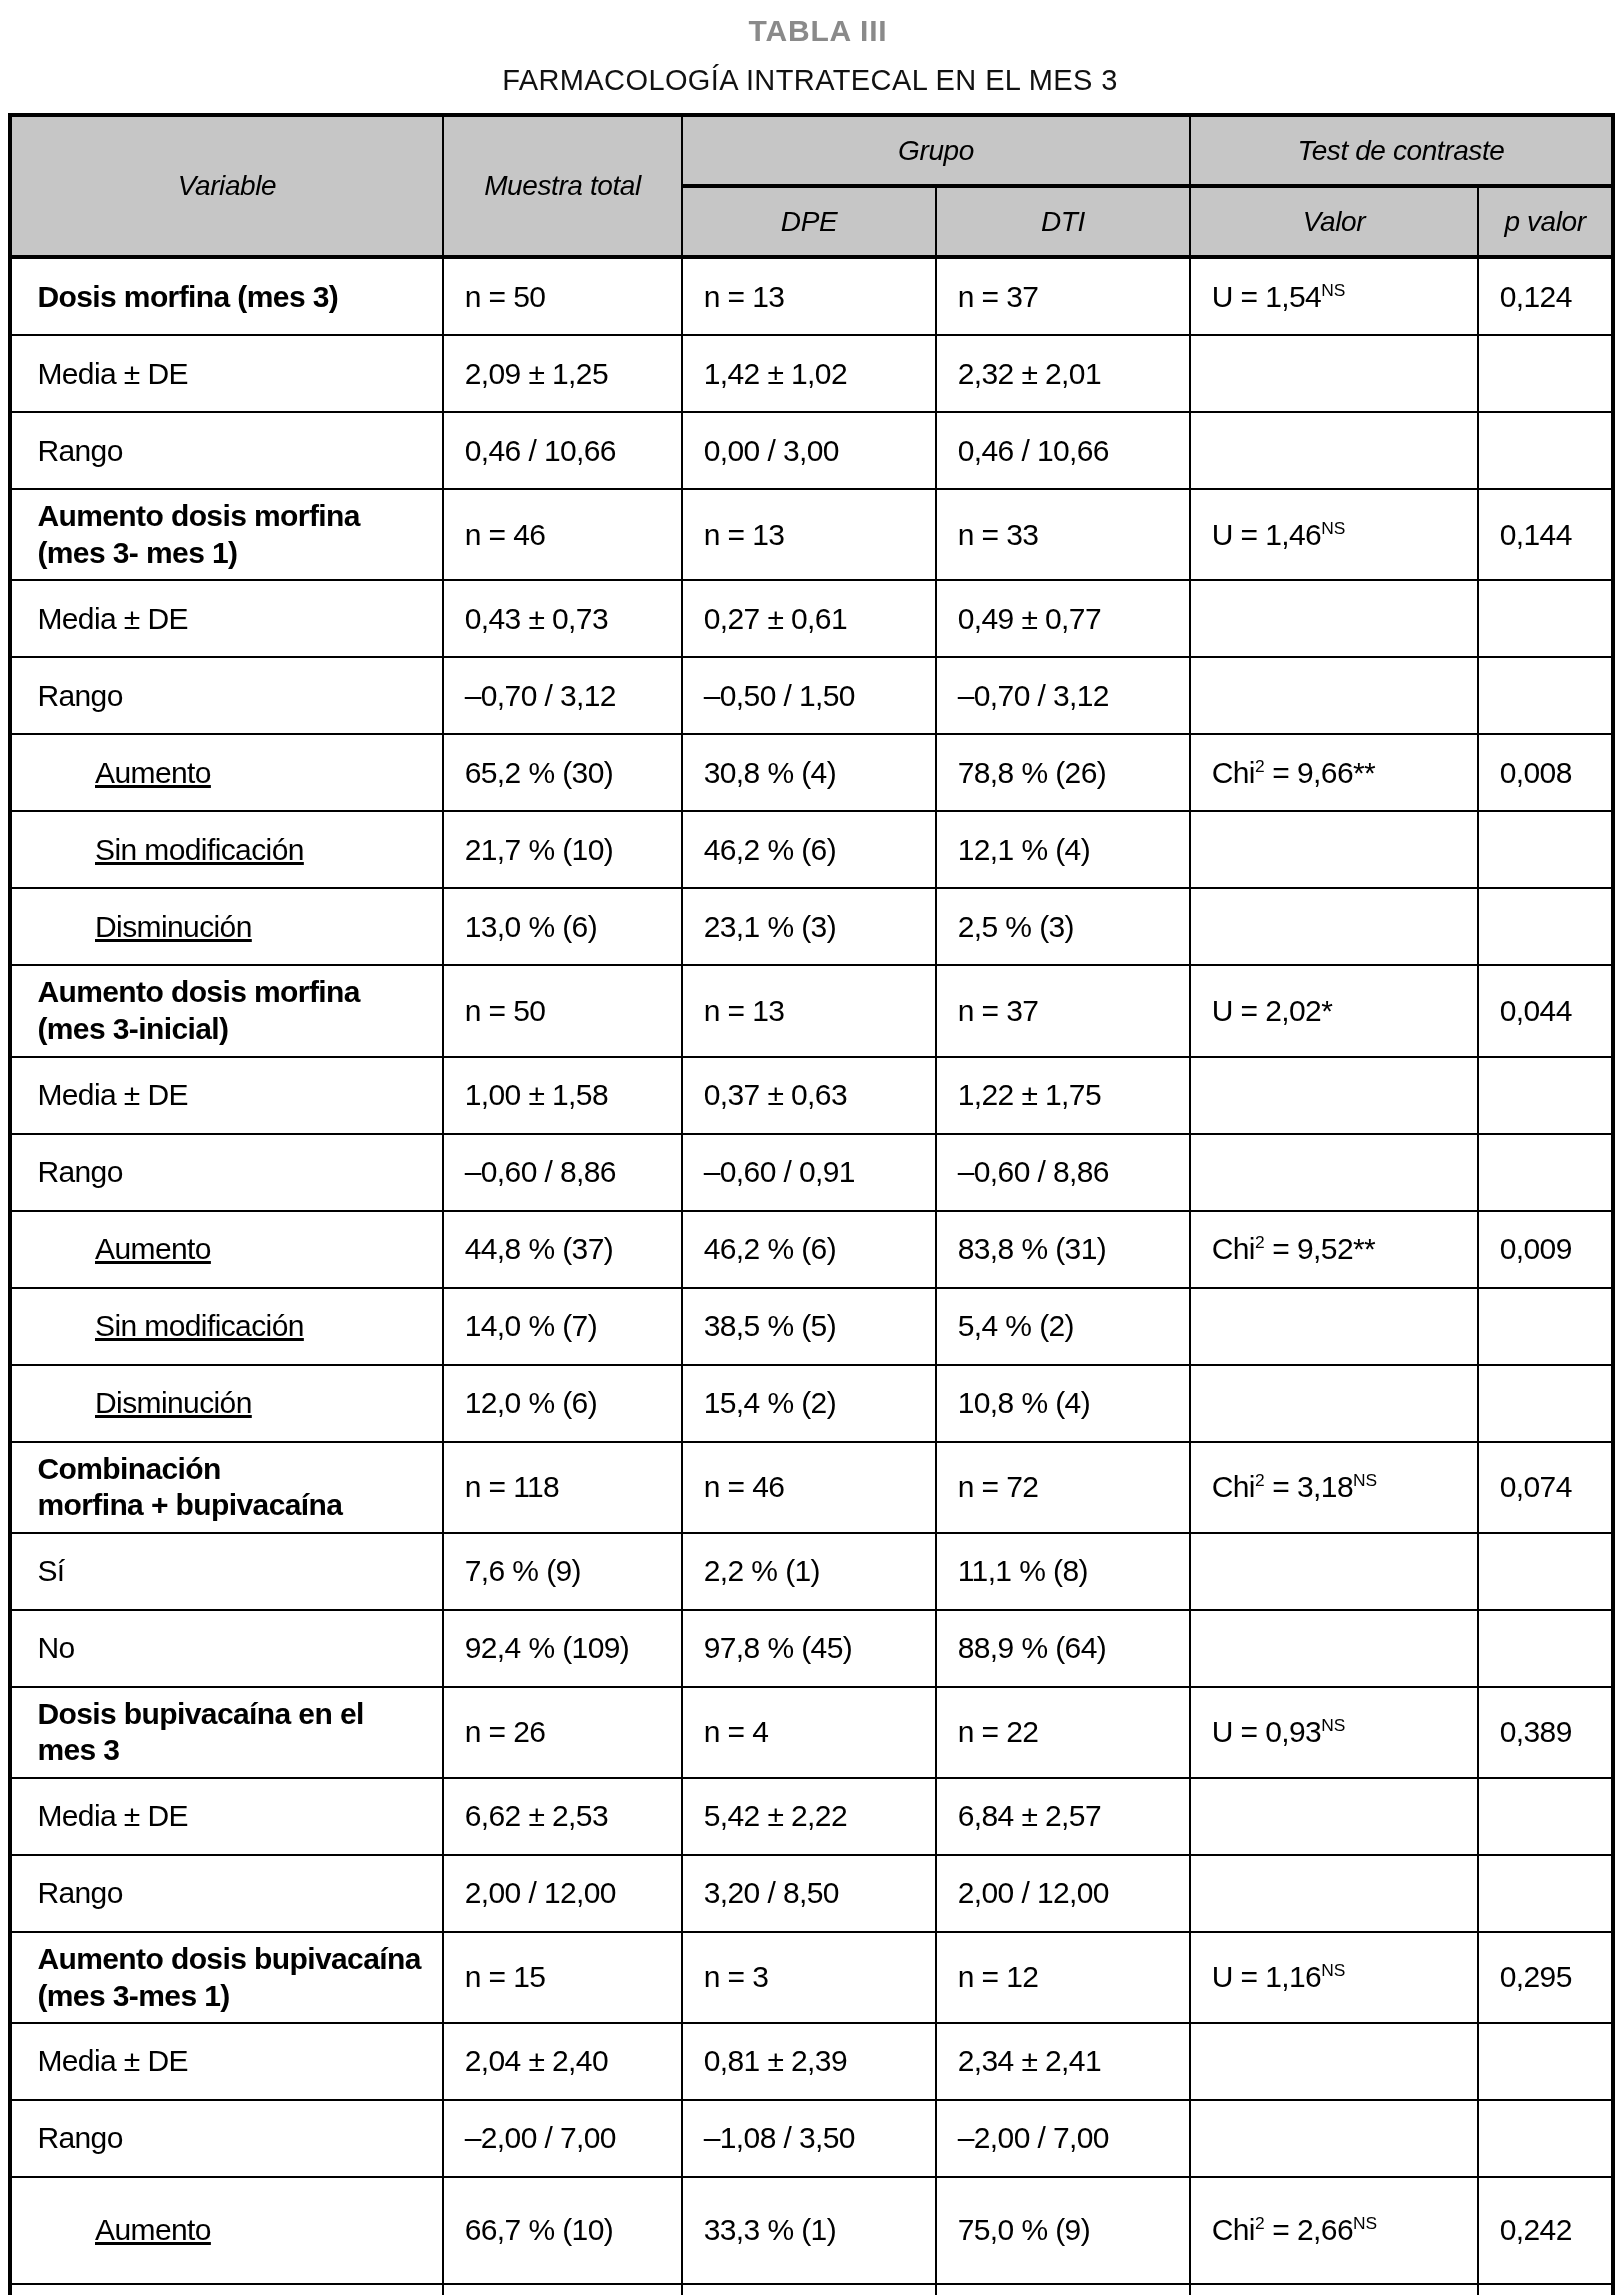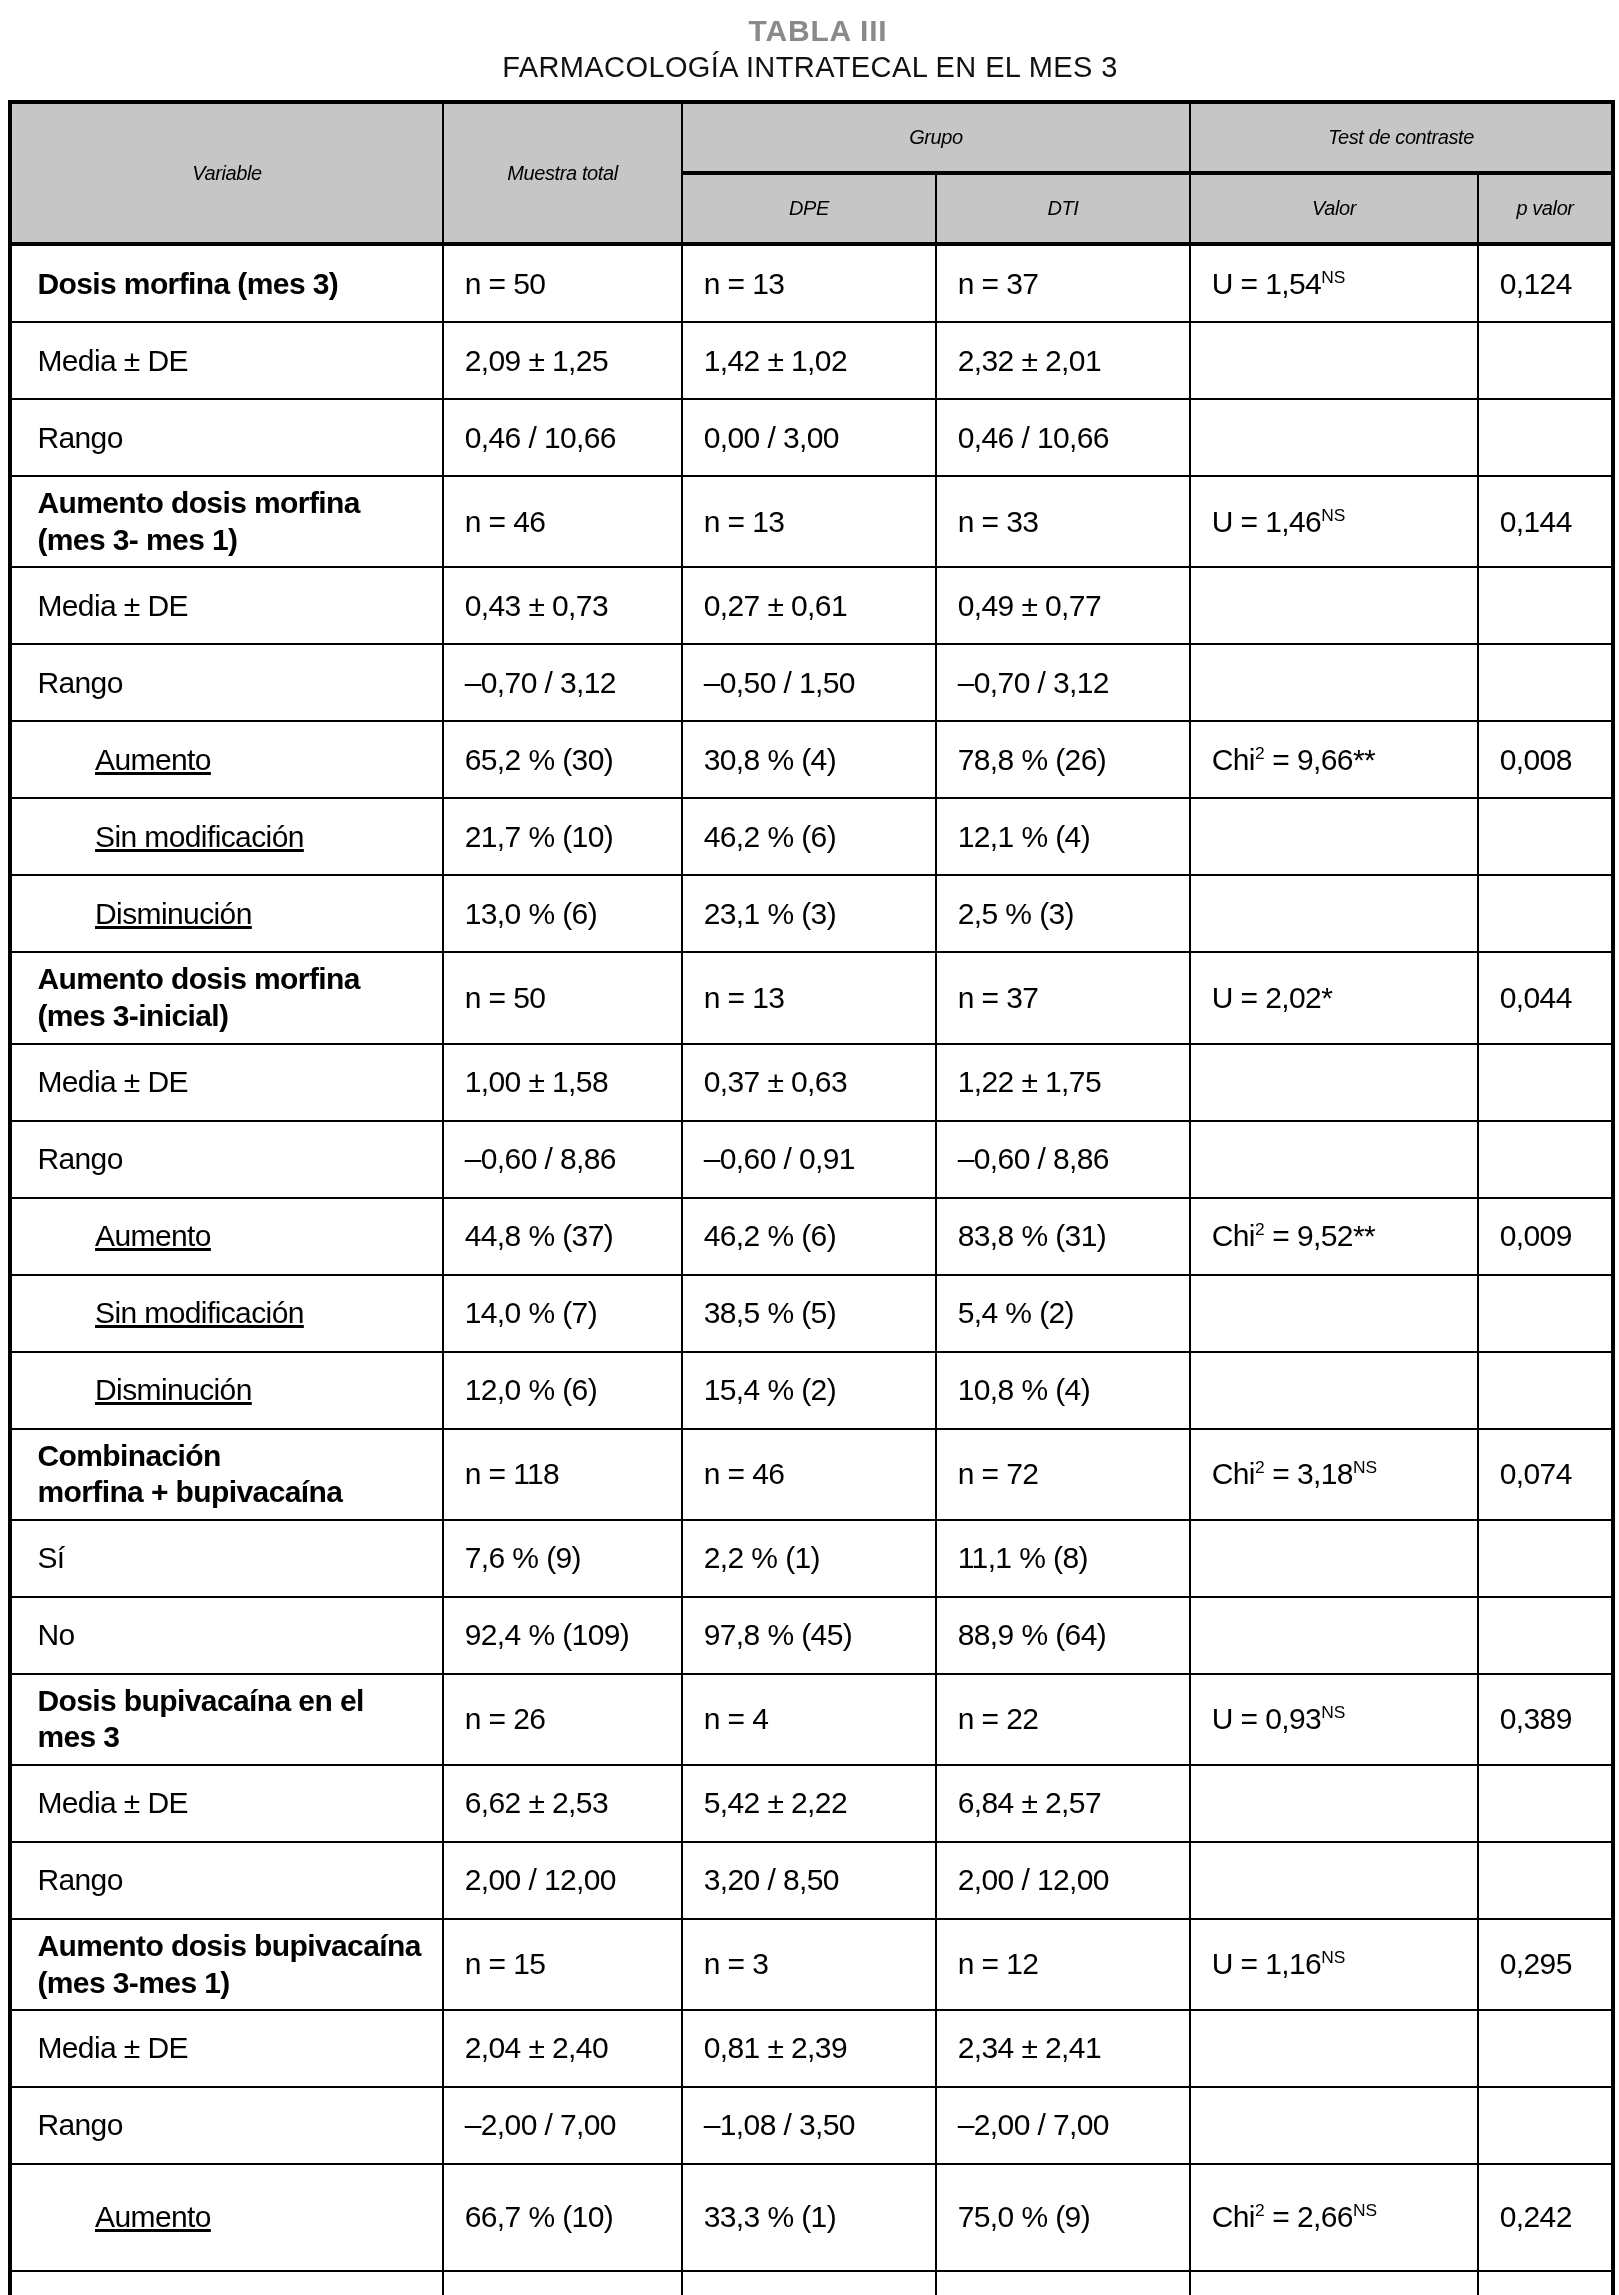--- a/index.html
+++ b/index.html
@@ -18,38 +18,38 @@
     font-size: 30px;
     font-weight: bold;
     color: var(--title-gray, #8a8a8a);
     letter-spacing: 0.8px;
     margin-left: 16px;
   }
   .title-line2 {
     font-size: 29px;
     font-weight: normal;
     color: #111;
-    margin-top: 3px;
+    margin-top: 16px;
     letter-spacing: 0.4px;
   }
 
   table.main {
     border-collapse: collapse;
     table-layout: fixed;
     width: 1603px;
     margin: 16px 0 0 8px;
   }
   table.main { border: 4.8px solid #000; }
   th, td { border: 2.4px solid #000; }
 
   thead th {
     background: var(--header-bg, #c6c6c6);
     font-style: italic;
     font-weight: normal;
-    font-size: 20px;
+    font-size: 28px;
     text-align: center;
     vertical-align: middle;
     height: 65px;
     border-bottom-width: 4.8px;
     letter-spacing: -0.4px;
   }
 
   td {
     font-size: 30px;
     vertical-align: middle;

